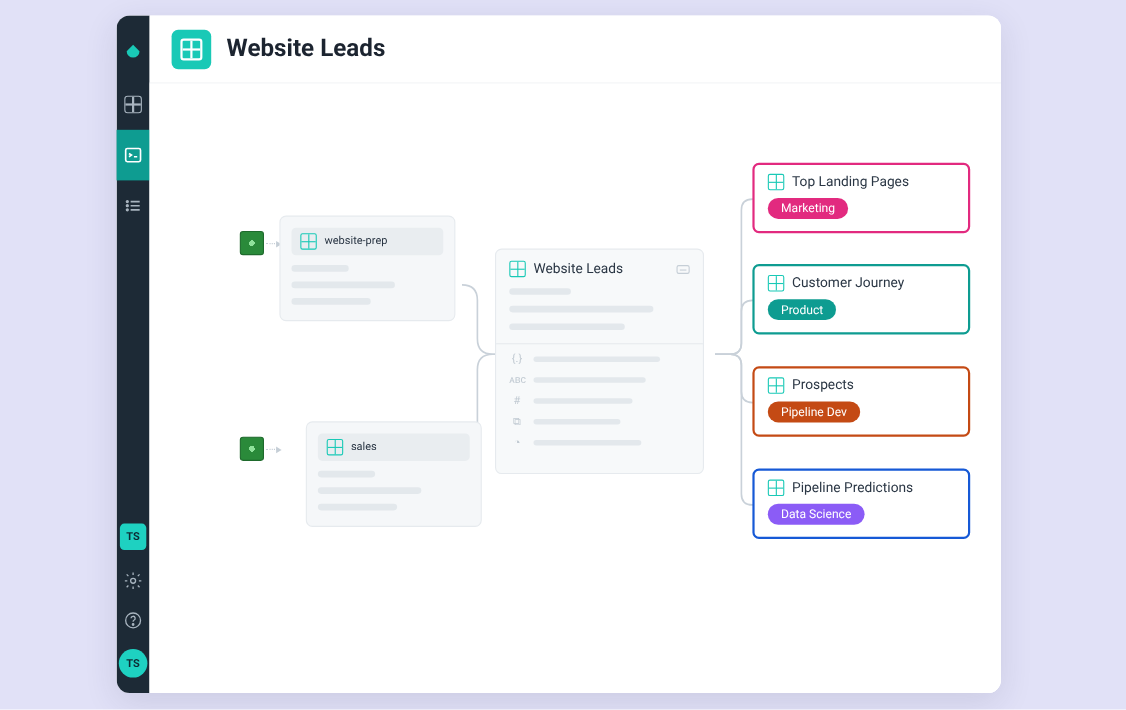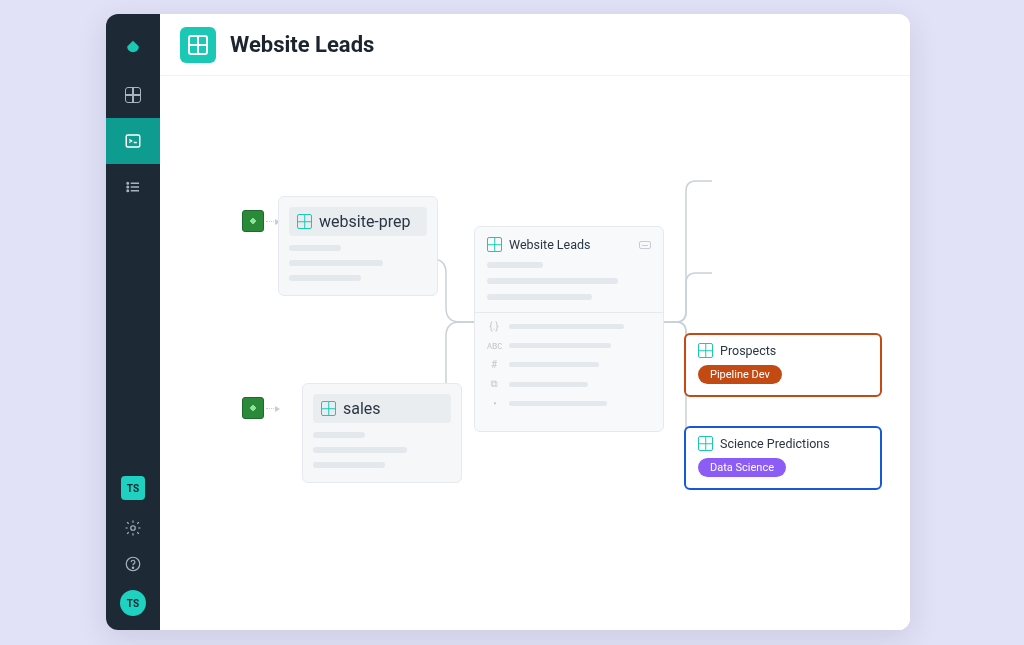--- a/index.html
+++ b/index.html
@@ -18,21 +18,21 @@
     width: 804px;
     height: 616px;
     background: #ffffff;
     border-radius: 12px;
     box-shadow: 0 8px 30px rgba(40,40,80,0.12);
     display: flex;
     overflow: hidden;
   }
   
   .sidebar {
-    width: 54px;
+    width: 30px;
     background: #1d2a36;
     display: flex;
     flex-direction: column;
     align-items: center;
     padding-top: 12px;
   }
   .side-item {
     width: 54px;
     height: 46px;
     display: flex;
@@ -89,21 +89,21 @@
   
   .prep-card {
     position:absolute; width:160px; background:#f5f7f9; border:1px solid #e6eaee; border-radius:6px;
     padding:10px 10px 14px 10px;
   }
   .prep-head { display:flex; align-items:center; background:#e9edf0; border-radius:4px; padding:5px 8px; }
   .mini-ico { width:15px; height:15px; border:1.5px solid #19c9b6; border-radius:2px; margin-right:7px; position:relative; }
   .mini-ico::before,.mini-ico::after{content:"";position:absolute;background:#19c9b6;}
   .mini-ico::before{left:0;right:0;top:50%;height:1.5px;transform:translateY(-50%);}
   .mini-ico::after{top:0;bottom:0;left:50%;width:1.5px;transform:translateX(-50%);}
-  .prep-title { font-size:16px; color:#2a3644; }
+  .prep-title { font-size:10px; color:#2a3644; }
   .ph-line { height:6px; border-radius:3px; background:#e3e8ec; margin-top:9px; }
 
   
   .leads-card {
     position:absolute; width:190px; background:#f7f9fa; border:1px solid #e6eaee; border-radius:6px;
     padding: 10px 12px 14px;
   }
   .leads-head{display:flex; align-items:center; justify-content:space-between;}
   .leads-head-left{display:flex; align-items:center;}
   .leads-title{ font-size:12.5px; color:#2a3644; }
@@ -255,33 +255,47 @@
         <div class="leads-row">
             <div class="row-ico">⧉</div>
             <div class="row-bar" style="max-width:48%"></div>
           </div>
         <div class="leads-row">
             <div class="row-ico">◔</div>
             <div class="row-bar" style="max-width:60%"></div>
           </div>
       </div>
 
-
+      <div class="out-card" style="top:72px;  border-color:#e22a7f;">
+        <div class="out-head">
+            <div class="mini-ico"></div>
+            <div class="out-title">Top Landing Pages</div>
+          </div>
+        <span class="tag" style="background:#e22a7f">Marketing</span>
+      </div>
+
+      <div class="out-card" style="top:164px; border-color:#0e9c91;">
+        <div class="out-head">
+            <div class="mini-ico"></div>
+            <div class="out-title">Customer Journey</div>
+          </div>
+        <span class="tag" style="background:#0e9c91">Product</span>
+      </div>
 
       <div class="out-card" style="top:257px; border-color:#c44a14;">
         <div class="out-head">
             <div class="mini-ico"></div>
             <div class="out-title">Prospects</div>
           </div>
         <span class="tag" style="background:#c44a14">Pipeline Dev</span>
       </div>
 
       <div class="out-card" style="top:350px; border-color:#1659d6;">
         <div class="out-head">
             <div class="mini-ico"></div>
-            <div class="out-title">Science Predictions</div>
+            <div class="out-title">Pipeline Predictions</div>
           </div>
         <span class="tag" style="background:#8b5cf6">Data Science</span>
       </div>
 
     </div>
   </div>
 </div>
 
 </body></html>

